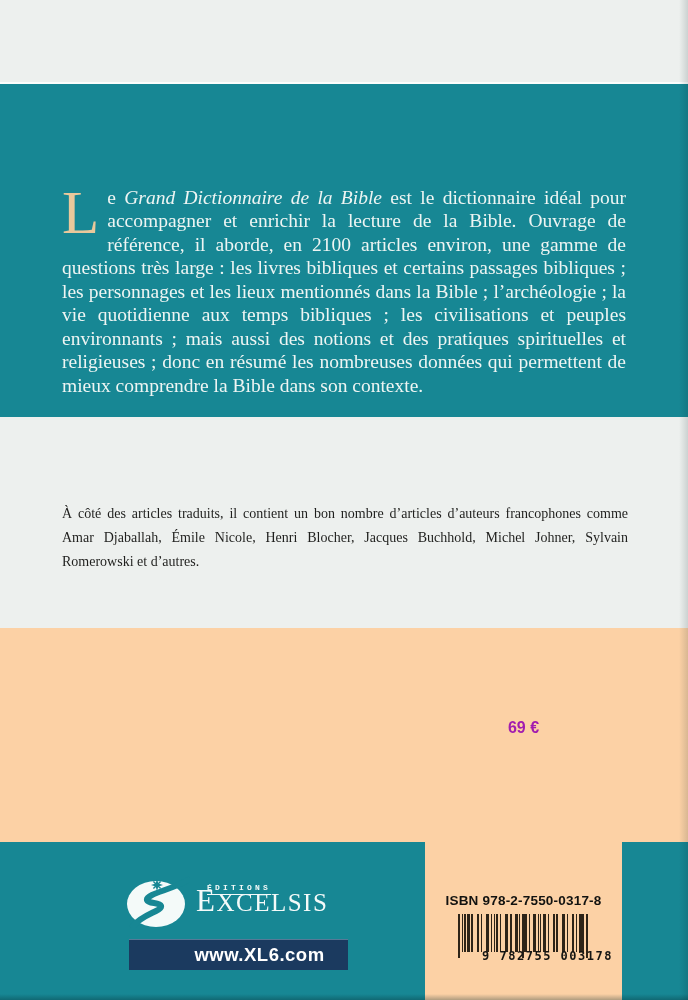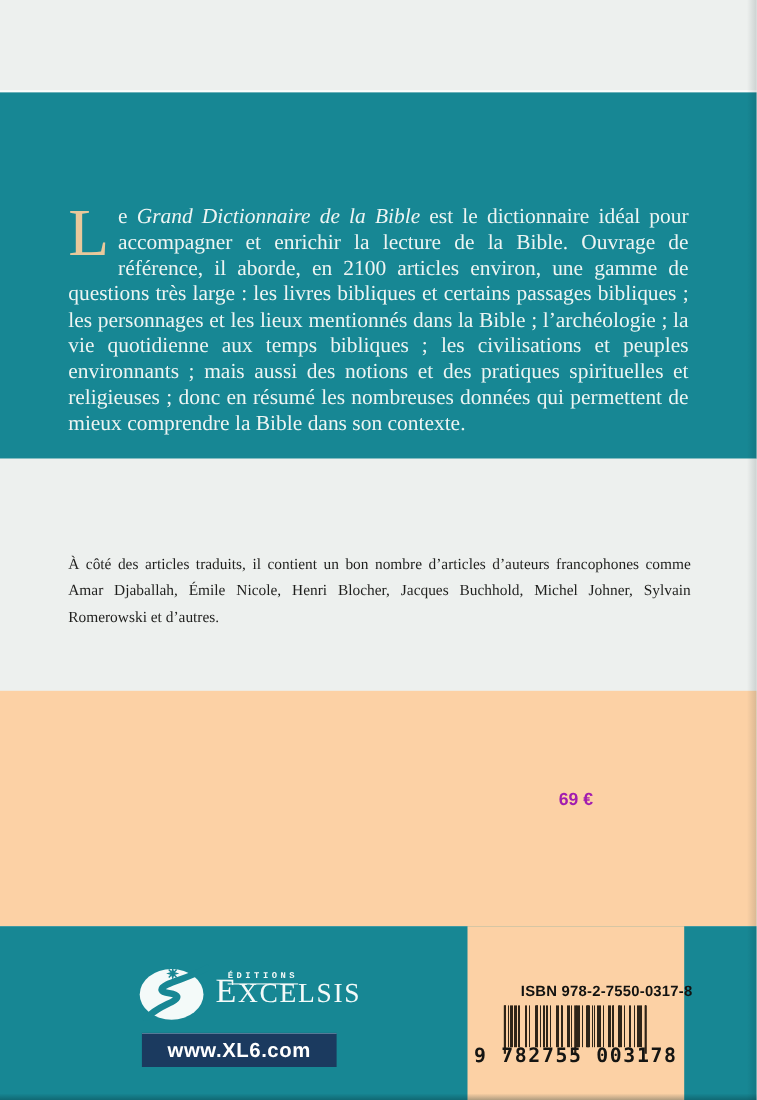--- a/index.html
+++ b/index.html
@@ -64,21 +64,21 @@
   .excelsis{
     position:absolute;left:0;top:0;
     font-size:25px;letter-spacing:1.5px;white-space:nowrap;text-align:center;
   }
   .excelsis .initial{font-size:31px;}
 
   .website-box{
     position:absolute;left:129px;top:939px;width:177px;height:31px;
     background:var(--navy);
     box-shadow:inset 0 1px 0 rgba(160,200,220,.45);
-    display:flex;align-items:center;justify-content:center;
+    display:flex;align-items:center;justify-content:center;padding-left:42px;
   }
   .website-box span{
     font-family:"Liberation Sans",sans-serif;
     font-weight:bold;font-size:18.5px;color:#fff;letter-spacing:.5px;
   }
 
   
   .barcode-panel{
     position:absolute;left:425px;top:842px;width:197px;height:158px;
     background:var(--peach);
@@ -86,38 +86,39 @@
   .price{
     position:absolute;top:-123px;left:0;width:100%;
     text-align:center;color:#a21caf;
     font-family:"Liberation Sans",sans-serif;
     font-weight:bold;font-size:16px;
   }
   .isbn{
     position:absolute;top:51px;left:0;width:100%;
     text-align:center;color:#121210;
     font-family:"Liberation Sans",sans-serif;
-    font-weight:bold;font-size:13.5px;letter-spacing:.2px;margin-left:28px;
+    font-weight:bold;font-size:13.5px;letter-spacing:.2px;
   }
   .bars{
     position:absolute;left:33px;top:72px;width:130px;height:38px;
     background:
       repeating-linear-gradient(90deg,var(--ink) 0 2px,transparent 2px 4px,var(--ink) 4px 5px,transparent 5px 9px,var(--ink) 9px 12px,transparent 12px 14px,var(--ink) 14px 15px,transparent 15px 19px),
       repeating-linear-gradient(90deg,transparent 0 6px,var(--ink) 6px 8px,transparent 8px 13px,var(--ink) 13px 14px,transparent 14px 23px);
   }
   .guard{position:absolute;top:0;width:2px;height:44px;background:var(--ink);}
   .guard.g-left{left:0;}
   .guard.g-mid{left:64px;}
   .guard.g-right{right:0;}
   .ean-digits{
     position:absolute;top:107px;left:0;width:100%;
     text-align:center;color:#151513;
     font-family:"DejaVu Sans Mono","Liberation Mono",monospace;
-    font-weight:bold;font-size:18px;letter-spacing:1.5px;
+    font-weight:bold;font-size:12px;letter-spacing:1.5px;
     white-space:nowrap;
+    padding-left:24px;
   }
 
   
   .edge-right{position:absolute;top:0;right:0;width:9px;height:100%;
     background:linear-gradient(90deg,rgba(0,25,30,0) 0%,rgba(0,25,30,.14) 100%);pointer-events:none;}
   .edge-bottom{position:absolute;left:0;bottom:0;width:100%;height:6px;
     background:linear-gradient(180deg,rgba(0,25,30,0) 0%,rgba(0,35,40,.30) 100%);pointer-events:none;}
 </style>
 </head>
 <body>

